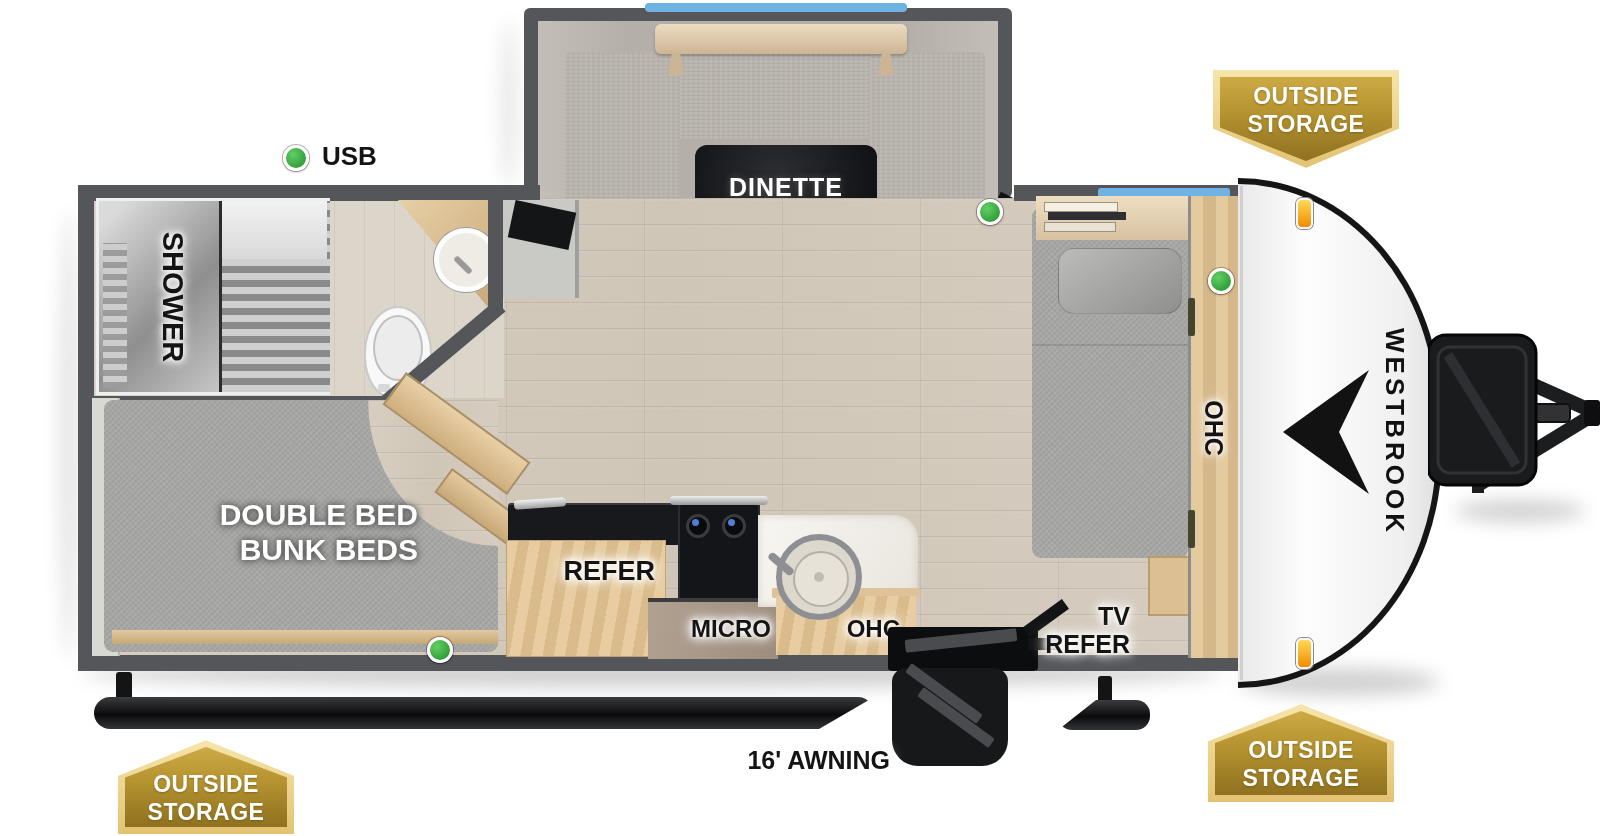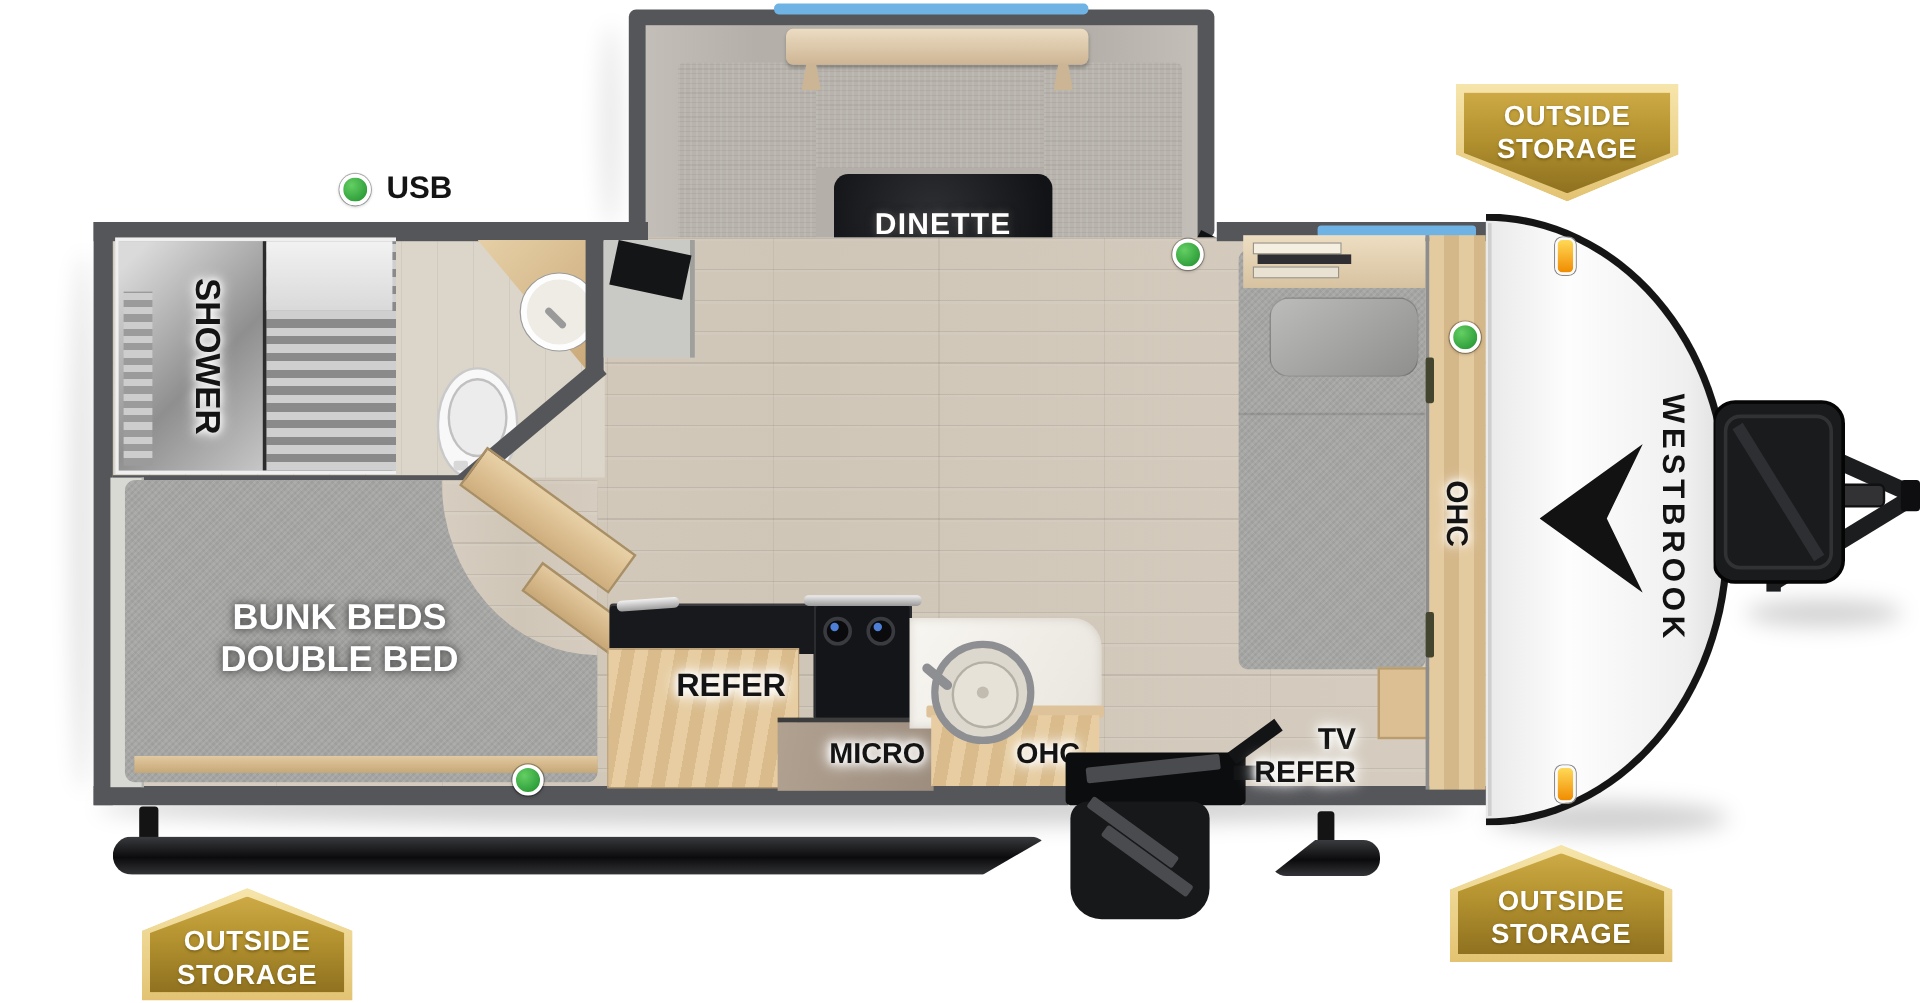--- a/index.html
+++ b/index.html
@@ -4,21 +4,21 @@
 <style>
   html,body{margin:0;padding:0;background:#fff;}
   #canvas{position:relative;width:1600px;height:836px;background:#ffffff;overflow:hidden;
           font-family:"Liberation Sans", sans-serif;}
   .abs{position:absolute;}
   .wall{position:absolute;background:#55565a;}
   .shadow{position:absolute;background:rgba(0,0,0,.18);filter:blur(9px);border-radius:50%;}
   
   .lbl-dark{position:absolute;color:#141414;font-weight:bold;text-align:right;
             text-shadow:0 0 5px #fff,0 0 9px #fff,0 0 13px #fff,0 0 16px #fff;line-height:1.12;}
-  .lbl-light{position:absolute;color:#ffffff;font-weight:bold;text-align:center;
+  .lbl-light{position:absolute;color:#ffffff;font-weight:bold;text-align:right;
              text-shadow:0 0 6px rgba(70,70,70,.9),0 1px 9px rgba(80,80,80,.65);line-height:1.15;}
   .vlabel{position:absolute;transform:translate(-50%,-50%) rotate(90deg);white-space:nowrap;
           font-weight:bold;}
   .vlabel.dark{color:#141414;text-shadow:0 0 5px #fff,0 0 9px #fff,0 0 13px #fff;}
   
   .floor-tex{background-color:#d3cabd;
     background-image:
       repeating-linear-gradient(180deg, rgba(110,96,84,.16) 0 1px, rgba(255,255,255,.05) 1px 3px, transparent 3px 26px),
       repeating-linear-gradient(90deg, rgba(110,96,84,.10) 0 1px, transparent 1px 138px),
       linear-gradient(90deg,#d7cec1,#cfc6b8 50%,#d6cdc0);}
@@ -120,22 +120,22 @@
   <div class="abs" style="left:511px;top:206px;width:62px;height:38px;background:#141517;transform:rotate(12deg);"></div>
 
   <div class="abs" style="left:92px;top:398px;width:26px;height:258px;background:#d9d9d4;border-right:2px solid #b7b7b2;"></div>
   <div class="abs mattress" style="left:104px;top:400px;width:394px;height:252px;"></div>
   <div class="abs floor-tex" style="left:368px;top:400px;width:130px;height:146px;border-bottom-left-radius:100%;"></div>
   <div class="abs" style="left:112px;top:630px;width:386px;height:14px;background:linear-gradient(180deg,#e2c9a0,#c6a878);"></div>
 
   <div class="abs" style="left:406px;top:372px;width:150px;height:36px;background:linear-gradient(180deg,#e8d0a6,#cfae7d);border:2px solid #a98f63;transform:rotate(36deg);transform-origin:left top;"></div>
   <div class="abs" style="left:452px;top:468px;width:110px;height:26px;background:linear-gradient(180deg,#e3c99e,#c9a877);border:2px solid #a98f63;transform:rotate(36deg);transform-origin:left top;"></div>
   <div class="lbl-light" style="left:148px;top:498px;width:270px;font-size:30px;">
+    <div>DOUBLE BED</div>
     <div>BUNK BEDS</div>
-    <div>DOUBLE BED</div>
   </div>
 
   <div class="abs" style="left:508px;top:505px;width:172px;height:40px;background:#18191c;border-radius:3px;box-shadow:0 -2px 0 #3a3b3e;"></div>
   <div class="abs" style="left:514px;top:499px;width:52px;height:9px;background:linear-gradient(180deg,#f2f2f2,#9c9c9c);border-radius:4px;transform:rotate(-4deg);"></div>
   <div class="abs wood" style="left:506px;top:540px;width:158px;height:115px;border:1px solid #bfa275;"></div>
   <div class="lbl-dark" style="left:515px;top:556px;width:140px;font-size:27px;">REFER</div>
 
   <div class="abs" style="left:678px;top:503px;width:82px;height:98px;background:#141518;border-radius:4px;box-shadow:inset 0 0 0 2px #2b2c30;">
     <div class="abs" style="left:8px;top:11px;width:18px;height:18px;border-radius:50%;background:#0b0b0d;border:3px solid #3a3b40;"></div>
     <div class="abs" style="left:44px;top:11px;width:18px;height:18px;border-radius:50%;background:#0b0b0d;border:3px solid #3a3b40;"></div>
@@ -201,20 +201,21 @@
     <rect x="156" y="85" width="16" height="26" rx="3" fill="#0e0e10"></rect>
     <rect x="0" y="20" width="108" height="150" rx="18" fill="#1a1b1d" stroke="#050505" stroke-width="3"></rect>
     <rect x="10" y="32" width="88" height="126" rx="12" fill="none" stroke="rgba(255,255,255,.10)" stroke-width="3"></rect>
     <line x1="20" y1="40" x2="88" y2="150" stroke="#2e2f32" stroke-width="10"></line>
   </svg>
 
   <div class="abs" style="left:116px;top:672px;width:16px;height:30px;background:#141414;border-radius:3px;"></div>
   <div class="abs" style="left:1098px;top:676px;width:14px;height:28px;background:#141414;border-radius:3px;"></div>
   <div class="abs awning-tube" style="left:94px;top:697px;width:780px;height:32px;border-radius:16px;clip-path:polygon(0 0,100% 0,calc(100% - 55px) 100%,0 100%);"></div>
   <div class="abs awning-tube" style="left:1058px;top:700px;width:92px;height:30px;border-radius:14px;clip-path:polygon(38px 0,100% 0,100% 100%,0 100%);"></div>
+  <div class="lbl-dark" style="left:690px;top:746px;width:200px;font-size:25px;">16' AWNING</div>
 
   <div class="lbl-dark" style="left:322px;top:142px;width:80px;font-size:26px;text-align:left;">USB</div>
   <div class="gdot" style="left:283px;top:145px;"></div>
   <div class="gdot" style="left:977px;top:199px;"></div>
   <div class="gdot" style="left:1208px;top:268px;"></div>
   <div class="gdot" style="left:427px;top:637px;"></div>
 
   <div class="badge pt-down" style="left:1213px;top:70px;width:186px;height:98px;">
     <div class="b-outer"></div>
     <div class="b-inner"></div>

